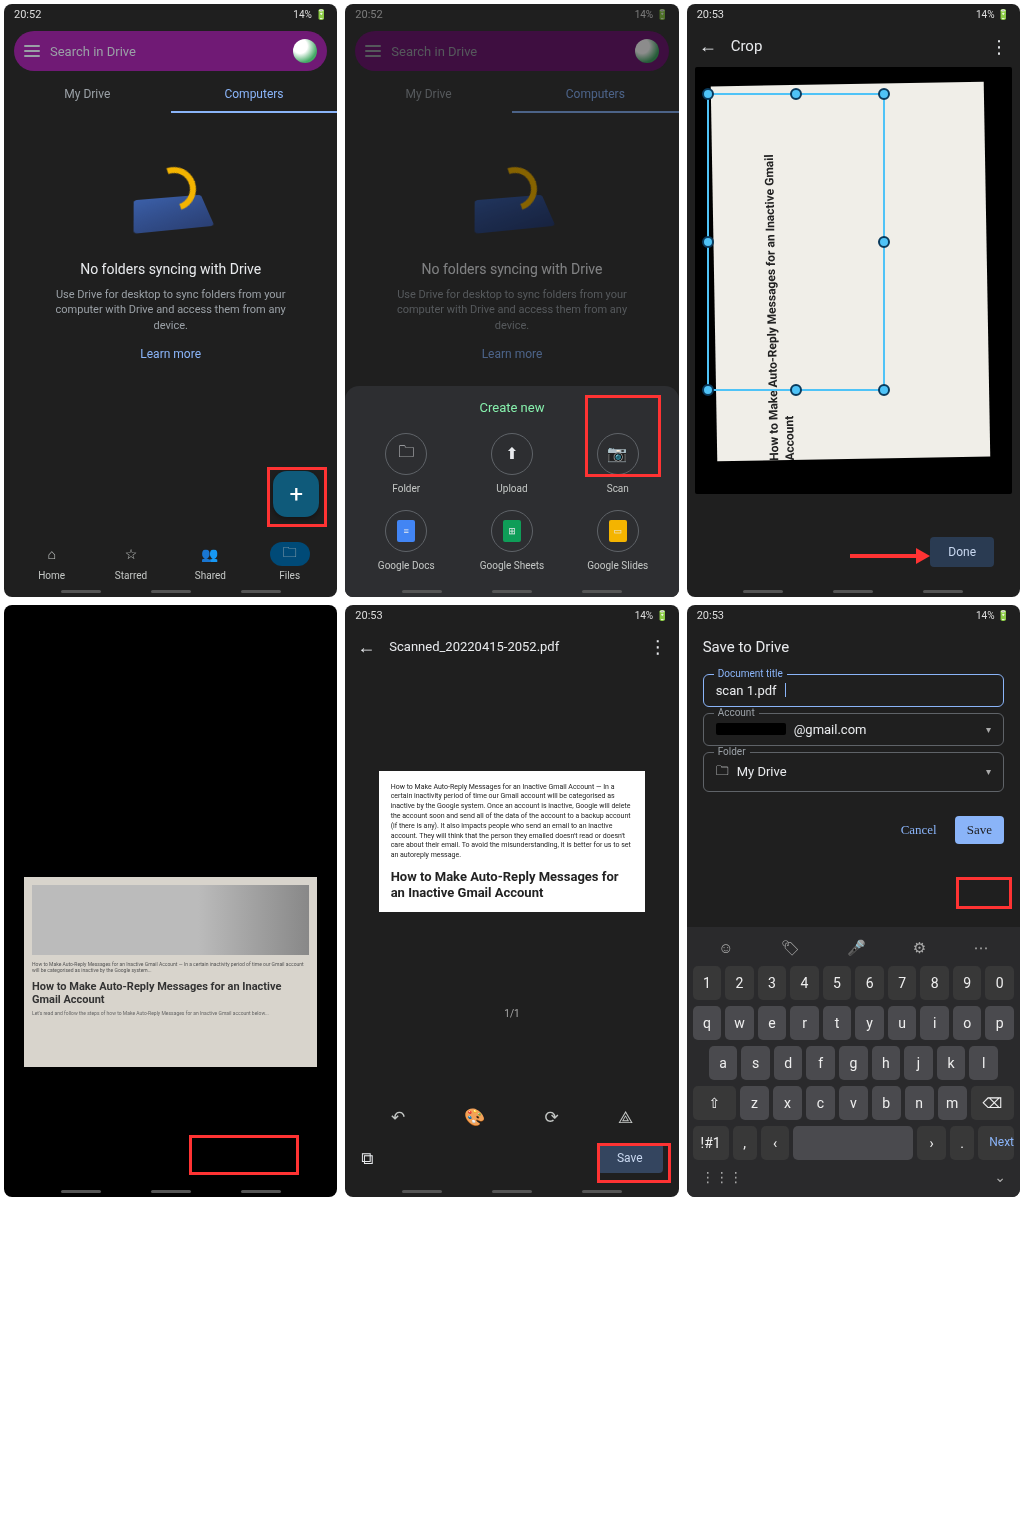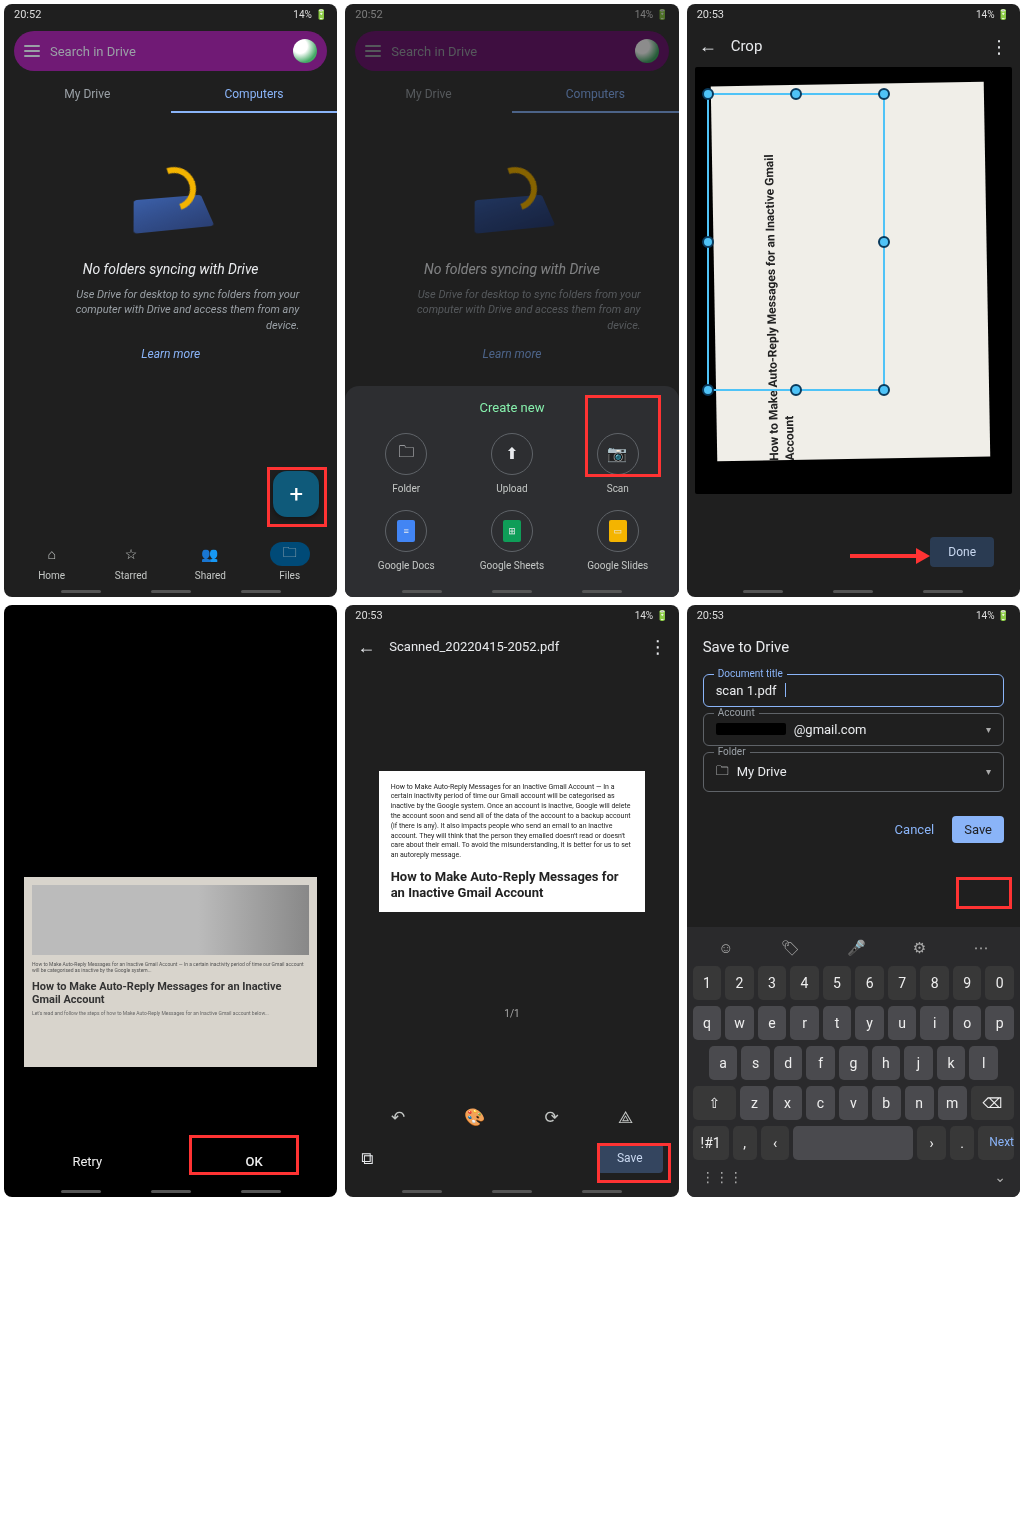--- a/index.html
+++ b/index.html
@@ -13,21 +13,21 @@
 
   
   .searchbar { display: flex; align-items: center; background: #701a75; margin: 6px 10px; padding: 8px 10px; border-radius: 22px; gap: 10px; }
   .hamb { width: 16px; height: 12px; display: flex; flex-direction: column; justify-content: space-between; }
   .hamb span { height: 2px; background: #9aa0a6; border-radius: 1px; }
   .search-text { color: #9aa0a6; font-size: 13px; flex: 1; }
   .avatar { width: 24px; height: 24px; border-radius: 50%; background: radial-gradient(circle at 30% 30%, #fff 30%, #4a6 70%); }
   .tabs { display: flex; }
   .tab { flex: 1; text-align: center; padding: 10px 0; font-size: 12px; color: #9aa0a6; border-bottom: 2px solid transparent; }
   .tab.active { color: #8ab4f8; border-bottom-color: #8ab4f8; }
-  .empty { display: flex; flex-direction: column; align-items: center; text-align: right; padding: 40px 38px 20px; gap: 10px; font-style: italic; }
+  .empty { display: flex; flex-direction: column; align-items: center; text-align: center; padding: 40px 38px 20px; gap: 10px; }
   .folder-illus { width: 110px; height: 90px; position: relative; }
   .folder-base { position: absolute; bottom: 6px; left: 18px; width: 74px; height: 50px; background: linear-gradient(160deg,#3b5fa8,#2a3f73); transform: perspective(200px) rotateX(50deg) rotateZ(-8deg); border-radius: 4px; }
   .folder-ring { position: absolute; top: 14px; left: 36px; width: 44px; height: 44px; border: 6px solid #f4b400; border-left-color: transparent; border-bottom-color: transparent; border-radius: 50%; transform: rotate(25deg); }
   .empty h4 { font-size: 14px; font-weight: 400; color: #e8eaed; margin-top: 8px; }
   .empty p { font-size: 11px; color: #9aa0a6; line-height: 1.4; }
   .learnmore { color: #8ab4f8; font-size: 12px; margin-top: 4px; }
 
   .fab { position: absolute; right: 18px; bottom: 80px; width: 46px; height: 46px; border-radius: 14px; background: #0f5a7a; color: #fff; font-size: 24px; display: flex; align-items: center; justify-content: center; box-shadow: 0 2px 6px rgba(0,0,0,.4); }
   .redbox { position: absolute; border: 3px solid #f33; }
 
@@ -78,21 +78,21 @@
 
   
   .savehdr { padding: 12px 16px; font-size: 15px; }
   .field-group { margin: 6px 16px; border: 1px solid #5f6368; border-radius: 6px; padding: 8px 12px; position: relative; }
   .field-group.active { border-color: #8ab4f8; }
   .field-label { position: absolute; top: -7px; left: 10px; background: #1f1f1f; padding: 0 4px; font-size: 10px; color: #8ab4f8; }
   .field-label.grey { color: #9aa0a6; }
   .field-value { font-size: 13px; color: #e8eaed; display: flex; align-items: center; gap: 8px; }
   .caret { font-size: 10px; color: #aaa; margin-left: auto; }
   .actions { display: flex; justify-content: flex-end; gap: 6px; padding: 18px 16px 10px; }
-  .txtbtn { color: #8ab4f8; font-size: 13px; padding: 6px 12px; }
+  .txtbtn { color: #8ab4f8; font-size: 13px; padding: 6px 12px; font-family: Liberation Serif, serif; }
   .txtbtn.filled { background: #8ab4f8; color: #202124; border-radius: 4px; }
 
   .keyboard { position: absolute; bottom: 0; left: 0; right: 0; background: #2a2a2c; padding: 6px 4px 10px; }
   .kb-top { display: flex; justify-content: space-around; padding: 6px 4px; color: #aaa; font-size: 15px; }
   .kb-row { display: flex; gap: 4px; padding: 3px 2px; }
   .key { flex: 1; background: #4a4a4e; color: #eee; text-align: center; padding: 9px 0; border-radius: 5px; font-size: 14px; }
   .key.dark { background: #383838; }
   .key.wide { flex: 1.5; }
   .key.space { flex: 5; }
   .key.next { color: #8ab4f8; flex: 1.5; font-size: 12px; text-align: right; }
@@ -283,24 +283,20 @@
       </div>
 </div>
 
 <div class="screen" style="background:#000">
   <div class="s4photo">
     <div style="height:40%;background:linear-gradient(90deg,#bbb 60%,#888);margin-bottom:6px"></div>
     <div style="font-size:5px;line-height:1.3;color:#555">How to Make Auto-Reply Messages for an Inactive Gmail Account — In a certain inactivity period of time our Gmail account will be categorised as inactive by the Google system...</div>
     <h3>How to Make Auto-Reply Messages for an Inactive Gmail Account</h3>
     <div style="font-size:5px;color:#666;margin-top:4px">Let's read and follow the steps of how to Make Auto-Reply Messages for an Inactive Gmail account below...</div>
   </div>
-  <div class="bottombar4">
-    <div class="bbtn">Retry</div>
-    <div class="bbtn" style="font-weight:500">OK</div>
-  </div>
   <div class="redbox" style="right:38px;bottom:22px;width:110px;height:40px"></div>
   <div class="navbar-handle">
         <span></span>
         <span></span>
         <span></span>
       </div>
 </div>
 
 <div class="screen">
   <div class="statusbar">

